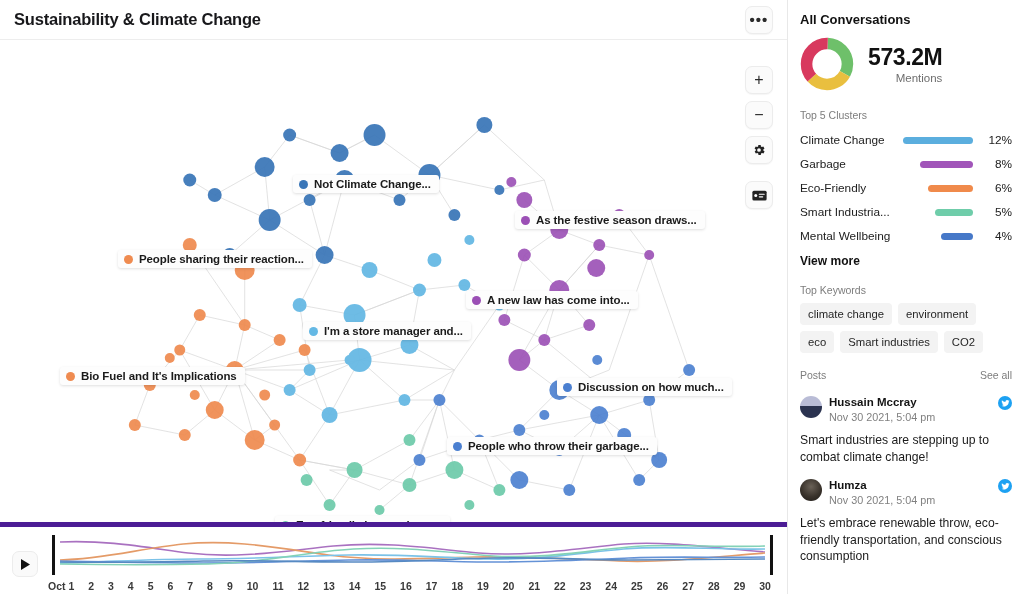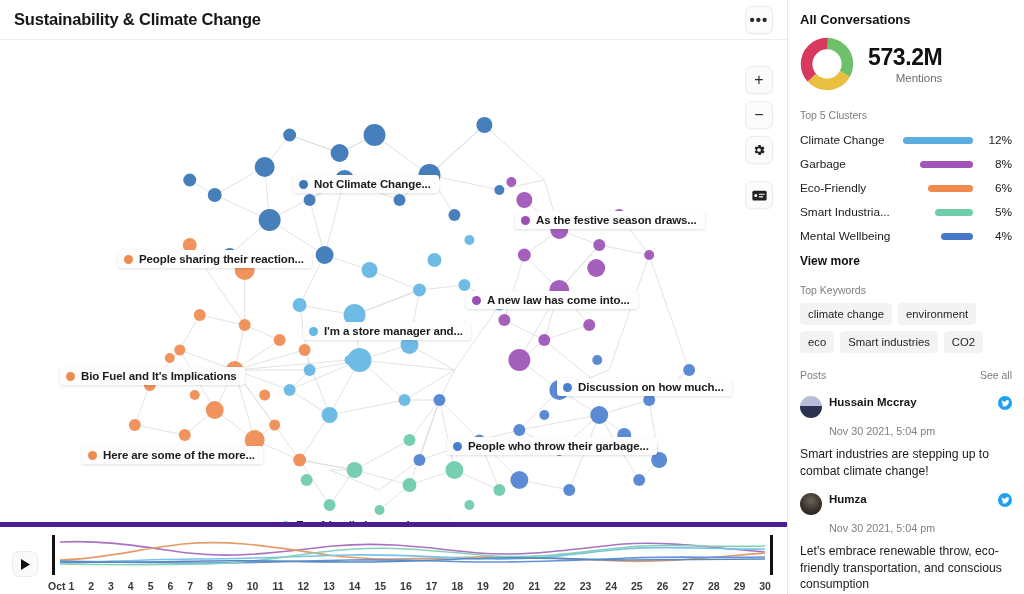--- a/index.html
+++ b/index.html
@@ -115,21 +115,21 @@
   }
 
   .posts-head { display: flex; justify-content: space-between; align-items: baseline; margin-bottom: 15px; }
   .see-all { font-size: 10.5px; color: #7d7d7d; cursor: pointer; }
 
   .post { margin-bottom: 14px; }
   .post-top { display: flex; align-items: flex-start; gap: 7px; }
   .avatar { width: 22px; height: 22px; border-radius: 50%; flex: 0 0 22px; overflow: hidden; position: relative; }
   .post-meta { flex: 1 1 auto; min-width: 0; }
   .post-author { font-size: 11.5px; font-weight: bold; color: #141414; line-height: 13px; }
-  .post-time { font-size: 10.8px; color: #808080; line-height: 14px; margin-top: 15px; }
+  .post-time { font-size: 10.8px; color: #808080; line-height: 14px; margin-top: 1px; }
   .tw { width: 14px; height: 14px; flex: 0 0 14px; border-radius: 50%; background: #1DA1F2; display:flex; align-items:center; justify-content:center; }
   .post-text { font-size: 12.2px; color: #1b1b1b; line-height: 16.5px; margin-top: 8px; }
 </style>
 </head>
 <body>
 
 <div class="app">
 
   <div class="main">
 
@@ -288,24 +288,20 @@
         <span class="dot" style="background:#64b8e4"></span>
         <span>I'm a store manager and...</span>
       </div>
       <div class="node-label" style="left:60px; top:327px;">
         <span class="dot" style="background:#ef8b50"></span>
         <span>Bio Fuel and It's Implications</span>
       </div>
       <div class="node-label" style="left:557px; top:338px;">
         <span class="dot" style="background:#4a7fd0"></span>
         <span>Discussion on how much...</span>
-      </div>
-      <div class="node-label" style="left:82px; top:406px;">
-        <span class="dot" style="background:#ef8b50"></span>
-        <span>Here are some of the more...</span>
       </div>
       <div class="node-label" style="left:447px; top:397px;">
         <span class="dot" style="background:#4a7fd0"></span>
         <span>People who throw their garbage...</span>
       </div>
       <div class="node-label" style="left:275px; top:476px;">
         <span class="dot" style="background:#6ecbab"></span>
         <span>Eco-friendly images have...</span>
       </div>
 

